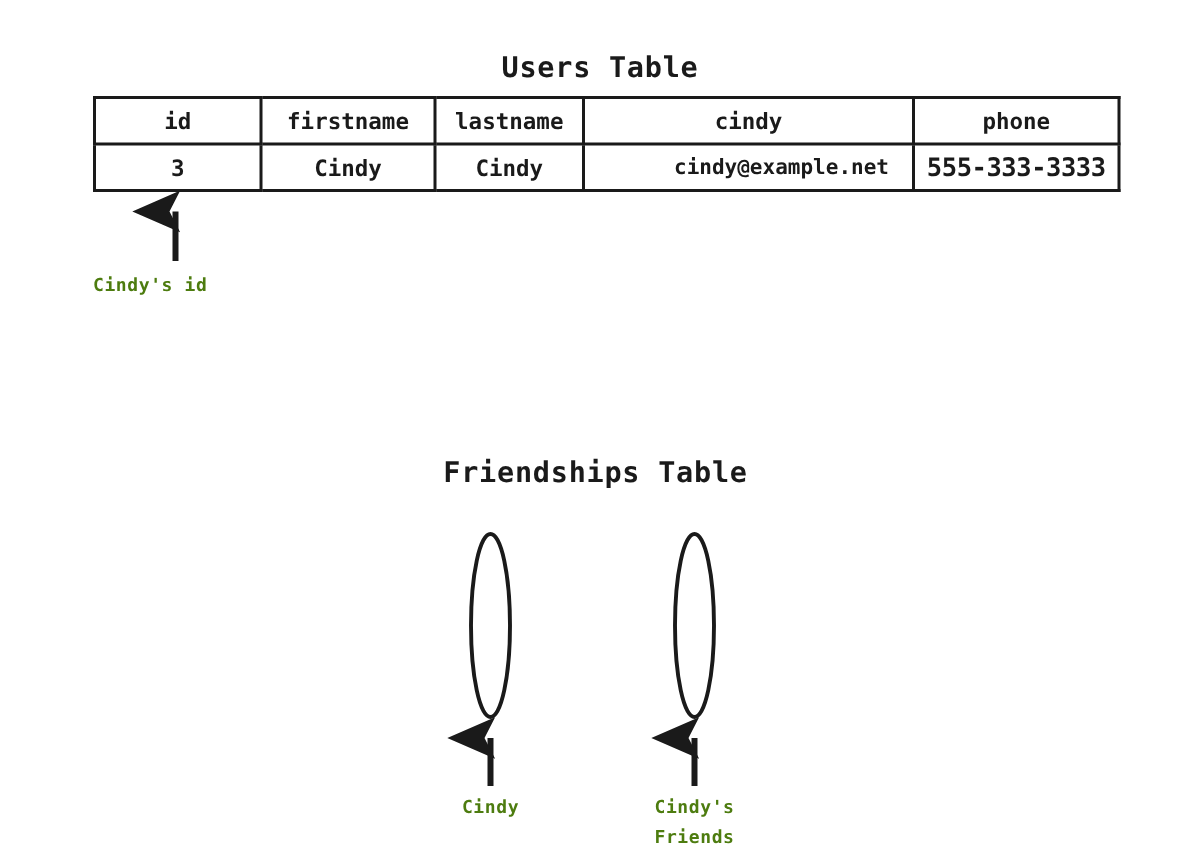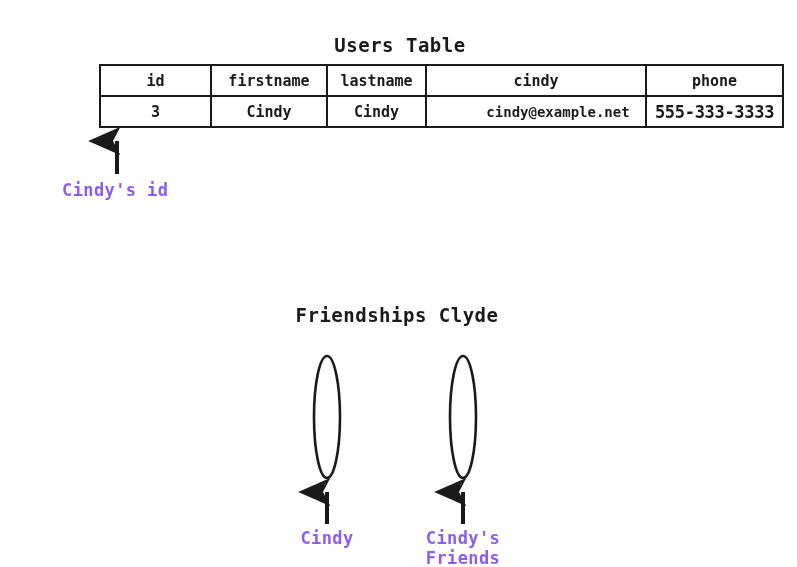--- a/index.html
+++ b/index.html
@@ -35,21 +35,20 @@
   }
   #users-title  { left: 260px; top: 18px;  width: 280px; }
   #friends-title{ left: 257px; top: 288px; width: 280px; }
 
   
   .data-table {
     position: absolute;
     border-collapse: collapse;
     background: #ffffff;
     table-layout: fixed;
-    margin-left: 37px;
   }
   .data-table td, .data-table th {
     border: 2px solid #1a1a1a;
     text-align: center;
     font-weight: 700;
     color: #1a1a1a;
     padding: 0;
     background: #ffffff;
   }
 
@@ -92,23 +91,23 @@
     position: absolute;
     left: 0; top: 0;
     width: 797px;
     height: 567px;
     pointer-events: none;
   }
 
   
   .annotation {
     position: absolute;
-    font-size: 17px;
+    font-size: 12px;
     font-weight: 700;
-    color: #8b5cf6;
+    color: #4d7c0f;
     letter-spacing: 0.4px;
     line-height: 20px;
     white-space: pre-line;
     text-align: center;
   }
   #label-cindys-id {
     left: 62px;
     top: 164px;
     width: 160px;
     text-align: left;
@@ -145,21 +144,21 @@
       <tr>
         <td class="c-id">3</td>
         <td class="c-first">Cindy</td>
         <td class="c-last">Cindy</td>
         <td class="c-email v-email">cindy@example.net</td>
         <td class="c-phone v-phone">555-333-3333</td>
       </tr>
     </tbody>
   </table>
 
-  <div class="table-title" id="friends-title">Friendships Clyde</div>
+  <div class="table-title" id="friends-title">Friendships Table</div>
 
 
   <svg class="overlay" viewBox="0 0 797 567" xmlns="http://www.w3.org/2000/svg">
 
     <defs>
       <marker id="arrowhead" markerWidth="7" markerHeight="8" refX="3.5" refY="7.2" orient="auto" markerUnits="strokeWidth">
         <path d="M3.5 0 L7 8 L3.5 6.2 L0 8 Z" fill="#1a1a1a"></path>
       </marker>
     </defs>
 

